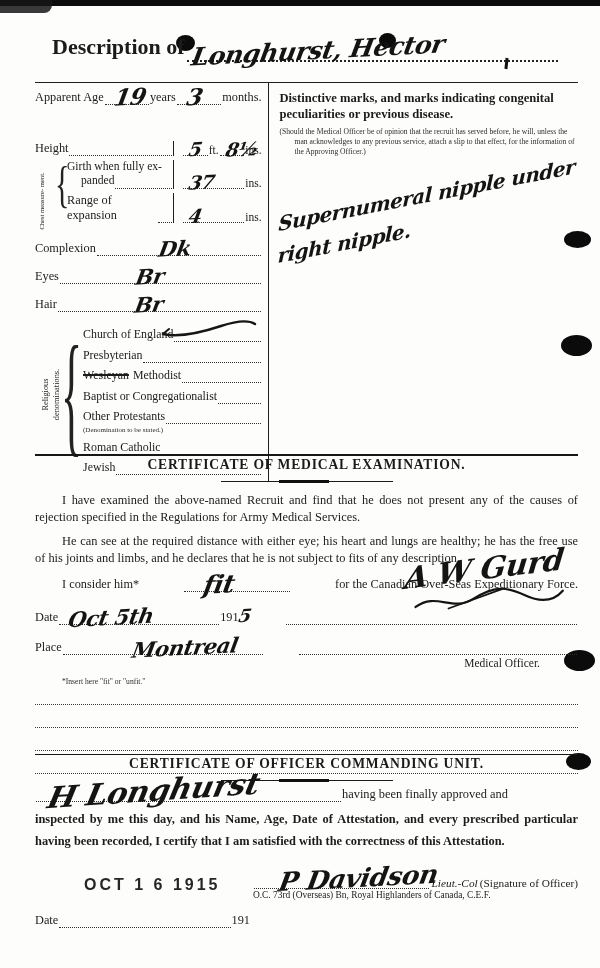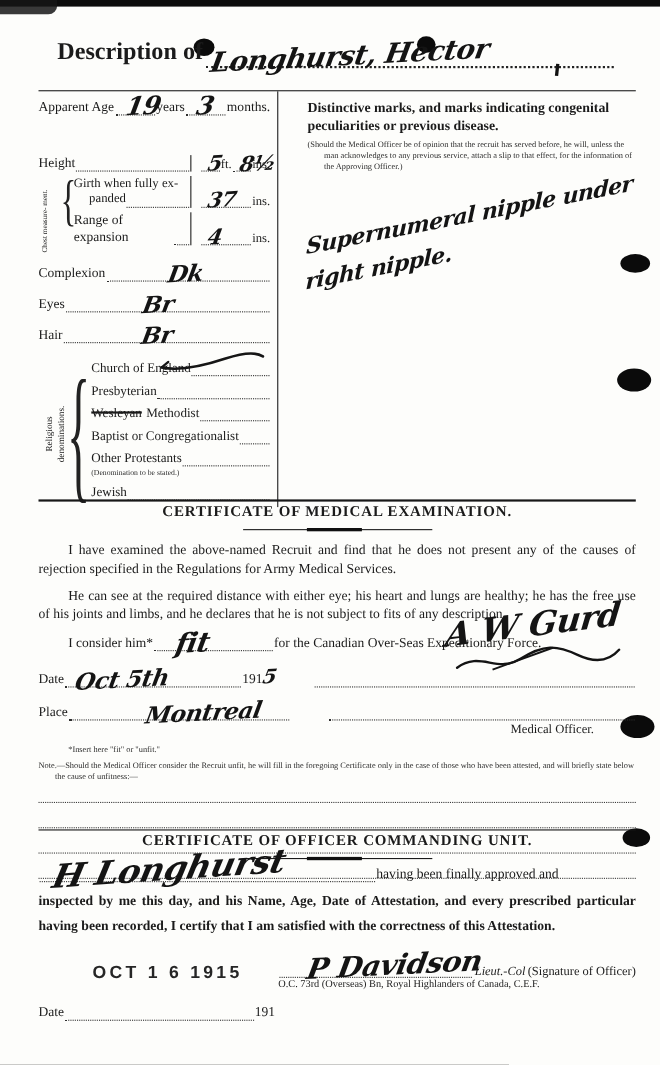--- a/index.html
+++ b/index.html
@@ -14,21 +14,21 @@
   .title{position:absolute;top:30px;left:52px;width:510px;display:flex;align-items:flex-end;}
   .title .pref,.title .suff{font-size:22px;font-weight:bold;white-space:nowrap;}
   .title .name-slot{flex:1;margin:0 4px -2px 2px;border-bottom:2px dotted #222;position:relative;height:30px;}
   .title .name-slot .hw{position:absolute;bottom:-3px;left:6px;font-size:25px;}
   
   .hw{display:inline-block;font-family:"DejaVu Serif",serif;font-style:italic;font-weight:bold;
       color:#141414;transform:skewX(-13deg) rotate(-3deg);line-height:1;white-space:nowrap;letter-spacing:-.5px;}
   
   .cols{position:absolute;top:82px;left:35px;width:543px;border-top:1.5px solid #1f1f1f;display:flex;}
   .lcol{width:258px;border-right:1.5px solid #1f1f1f;padding-right:6px;box-sizing:border-box;position:relative;}
-  .rcol{flex:1;padding-left:27px;position:relative;}
+  .rcol{flex:1;padding-left:11px;position:relative;}
   .row{display:flex;align-items:flex-end;font-size:12.3px;}
   .leader{flex:1;border-bottom:1.6px dotted #2e2e2e;position:relative;min-width:14px;margin:0 1px;}
   .leader .hw{position:absolute;bottom:-4px;left:10px;}
   .smallprint{font-size:7.6px;line-height:1.3;color:#2c2c2c;padding-left:15px;text-indent:-15px;}
   .age-row{margin-top:7px;}
   .age-row .hw{font-size:23px;}
   
   .measure{margin-top:36px;position:relative;display:grid;grid-template-columns:138px 1fr;row-gap:4px;}
   .mlabel{display:flex;align-items:flex-end;font-size:12.3px;}
   .mvalue{border-left:1.6px solid #1f1f1f;padding-left:8px;display:flex;align-items:flex-end;font-size:11.5px;}
@@ -60,21 +60,21 @@
   
   .sect{position:absolute;left:35px;width:543px;}
   .med{top:454px;border-top:2px solid #171717;}
   .off{top:754px;border-top:1.5px solid #171717;}
   .sect-head{text-align:center;font-size:13.6px;font-weight:bold;letter-spacing:.8px;margin-top:1px;}
   .fancy-rule{position:relative;width:172px;height:4px;margin:7px auto 0;}
   .fancy-rule::before{content:"";position:absolute;left:0;right:0;top:1px;border-top:1.3px solid #1a1a1a;}
   .fancy-rule::after{content:"";position:absolute;left:58px;top:0;width:50px;height:3.2px;background:#101010;}
   .para{font-size:12.4px;line-height:1.33;text-align:justify;text-indent:27px;margin:8px 0 0;}
   
-  .consider{margin-top:11px;padding-left:27px;}
+  .consider{margin-top:11px;padding-left:27px;gap:44px;}
   .consider .fit-leader{max-width:108px;}
   .consider .fit-leader .hw{font-size:25px;left:20px;bottom:-6px;}
   .mrow{margin-top:15px;}
   .mrow .hwline{font-size:21px;}
   .date-leader{max-width:160px;}
   .place-leader{max-width:200px;}
   .year-hw{font-size:18px;}
   .gap{width:34px;}
   .mo-label{text-align:right;font-size:11.5px;padding-right:38px;margin-top:2px;}
   .mo-sig{position:absolute;right:12px;top:98px;transform:rotate(-4deg);}
@@ -227,20 +227,24 @@
           <span class="leader"></span>
         </div>
         <div class="rrow">
           <span>Other Protestants</span>
           <span class="leader"></span>
         </div>
         <div class="rrow note-row">
           <span>(Denomination to be stated.)</span>
         </div>
         <div class="rrow">
+          <span>Roman Catholic</span>
+          <span class="leader"></span>
+        </div>
+        <div class="rrow">
           <span>Jewish</span>
           <span class="leader"></span>
         </div>
       </div>
     </div>
 
     <div class="rcol">
       <div class="dist-head">Distinctive marks, and marks indicating congenital peculiarities or previous disease.</div>
       <div class="dist-note">(Should the Medical Officer be of opinion that the recruit has served before, he will, unless the man acknowledges to any previous service, attach a slip to that effect, for the information of the Approving Officer.)</div>
       <div class="dist-hw">
@@ -287,21 +291,20 @@
 
     <div class="mo-sig">
       <span class="hw">A W Gurd</span>
       <svg class="scrawl" width="160" height="26" viewBox="0 0 160 26">
         <path d="M8 18 C 30 4, 44 26, 66 14 S 100 4, 118 14 S 148 20, 156 12" stroke="#141414" stroke-width="2.2" fill="none" stroke-linecap="round"></path>
         <path d="M40 22 L 96 6" stroke="#141414" stroke-width="1.8" fill="none"></path>
       </svg>
     </div>
 
     <div class="footnote">*Insert here "fit" or "unfit."</div>
-    <div class="mednote">Note.—Should the Medical Officer consider the Recruit unfit, he will fill in the foregoing Certificate only in the case of those who have been attested, and will briefly state below the cause of unfitness:—</div>
 
     <div class="dotlines">
       <div class="dotline"></div>
       <div class="dotline"></div>
       <div class="dotline"></div>
       <div class="dotline"></div>
     </div>
   </div>
 
   <div class="sect off">

